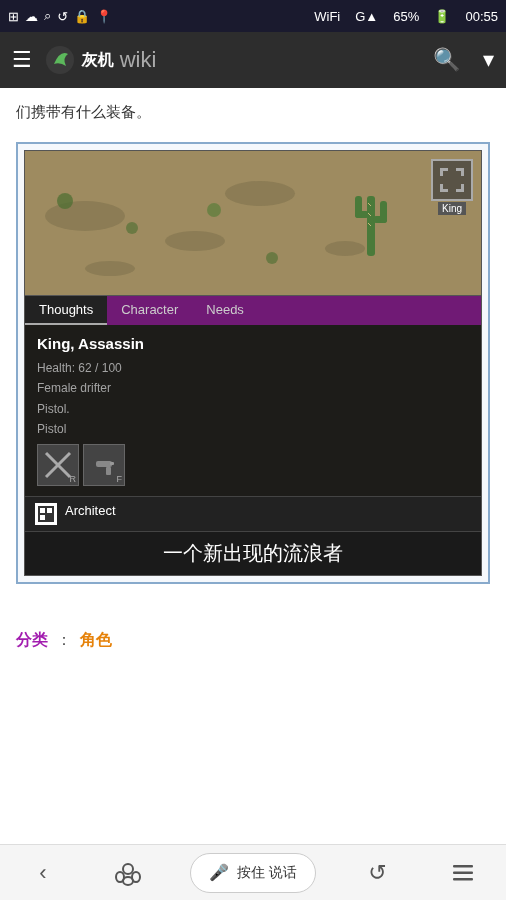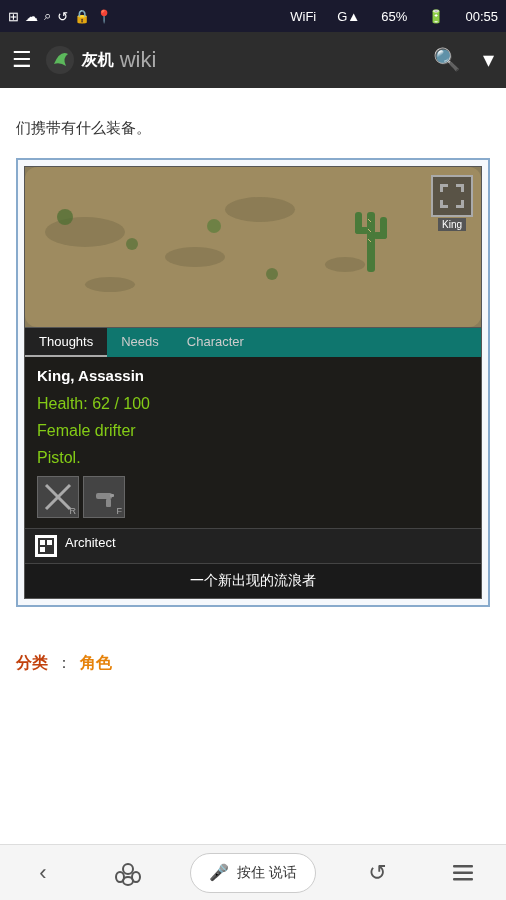--- a/index.html
+++ b/index.html
@@ -18,21 +18,21 @@
       height: 32px;
       background: #1a1a2e;
       display: flex;
       align-items: center;
       justify-content: space-between;
       padding: 0 8px;
       color: #fff;
       font-size: 13px;
     }
     .status-left { display: flex; align-items: center; gap: 6px; }
-    .status-right { display: flex; align-items: center; gap: 21px; font-size: 13px; }
+    .status-right { display: flex; align-items: center; gap: 15px; font-size: 13px; }
 
     
     .top-nav {
       width: 100%;
       height: 56px;
       background: #2d2d2d;
       display: flex;
       align-items: center;
       padding: 0 12px;
       gap: 12px;
@@ -66,21 +66,21 @@
     }
     .nav-dropdown-icon {
       color: #fff;
       font-size: 22px;
       cursor: pointer;
       margin-left: 10px;
     }
 
     
     .content {
-      padding: 16px 16px;
+      padding: 0 16px;
     }
     .intro-text {
       font-size: 15px;
       color: #333;
       line-height: 1.6;
       padding: 12px 0 0 0;
     }
 
     
     .screenshot-container {
@@ -93,25 +93,24 @@
       position: relative;
       width: 100%;
       background: #8b7d5a;
       border: 1px solid #555;
       overflow: hidden;
     }
 
     
     .desert-bg {
       width: 100%;
-      height: 160px;
+      height: 144px;
       background: #9e8b60;
       position: relative;
       overflow: hidden;
-      border-radius: 12px;
     }
     .desert-patch {
       position: absolute;
       border-radius: 50%;
       background: #7a6d4a;
       opacity: 0.5;
     }
 
     
     .king-icon {
@@ -137,21 +136,21 @@
       background: #555;
       color: #fff;
       font-size: 10px;
       padding: 1px 4px;
       margin-top: 1px;
     }
 
     
     .tabs-row {
       display: flex;
-      background: #0f766e;
+      background: #701a75;
       border-top: 1px solid #555;
     }
     .tab-btn {
       padding: 6px 14px;
       font-size: 13px;
       color: #ccc;
       border: none;
       background: transparent;
       cursor: pointer;
       border-bottom: 2px solid transparent;
@@ -172,22 +171,22 @@
       flex-direction: column;
     }
     .info-left {}
     .info-name {
       color: #fff;
       font-size: 15px;
       font-weight: bold;
       margin-bottom: 6px;
     }
     .info-stat {
-      color: #84cc16;
-      font-size: 16px;
+      color: #a3a3a3;
+      font-size: 12px;
       line-height: 1.7;
     }
     .info-right {
       display: flex;
       gap: 4px;
       margin-top: 4px;
     }
     .item-box {
       width: 42px;
       height: 42px;
@@ -228,34 +227,34 @@
       color: #fff;
       font-size: 13px;
     }
 
     
     .caption-bar {
       background: #1a1a1a;
       text-align: center;
       padding: 8px;
       color: #fff;
-      font-size: 14px;
+      font-size: 20px;
       border-top: 1px solid #444;
     }
 
     
     .category-section {
       padding: 28px 0 12px 0;
       display: flex;
       align-items: center;
       gap: 8px;
       font-size: 16px;
     }
     .category-label {
-      color: #c2410c;
+      color: #a21caf;
       font-weight: bold;
       font-family: Liberation Serif, serif;
     }
     .category-colon {
       color: #555;
     }
     .category-value {
       color: #e6820a;
       font-weight: bold;
     }
@@ -396,30 +395,31 @@
               <rect x="18" y="23" width="8" height="3" fill="#aaa"></rect>
               <rect x="23" y="18" width="3" height="8" fill="#aaa"></rect>
             </svg>
           </div>
           <div class="king-label">King</div>
         </div>
       </div>
 
       <div class="tabs-row">
         <button class="tab-btn active">Thoughts</button>
+        <button class="tab-btn">Character</button>
         <button class="tab-btn">Needs</button>
-        <button class="tab-btn">Character</button>
       </div>
 
       <div class="info-panel">
         <div class="info-left">
           <div class="info-name">King, Assassin</div>
           <div class="info-stat">Health: 62 / 100</div>
           <div class="info-stat">Female drifter</div>
           <div class="info-stat">Pistol.</div>
+          <div class="info-stat">Pistol</div>
         </div>
         <div class="info-right">
 
           <div class="item-box">
             <svg width="32" height="32" viewBox="0 0 32 32">
 
               <line x1="4" y1="4" x2="28" y2="28" stroke="#aaa" stroke-width="3"></line>
               <line x1="28" y1="4" x2="4" y2="28" stroke="#aaa" stroke-width="3"></line>
             </svg>
             <span class="item-box-label">R</span>

